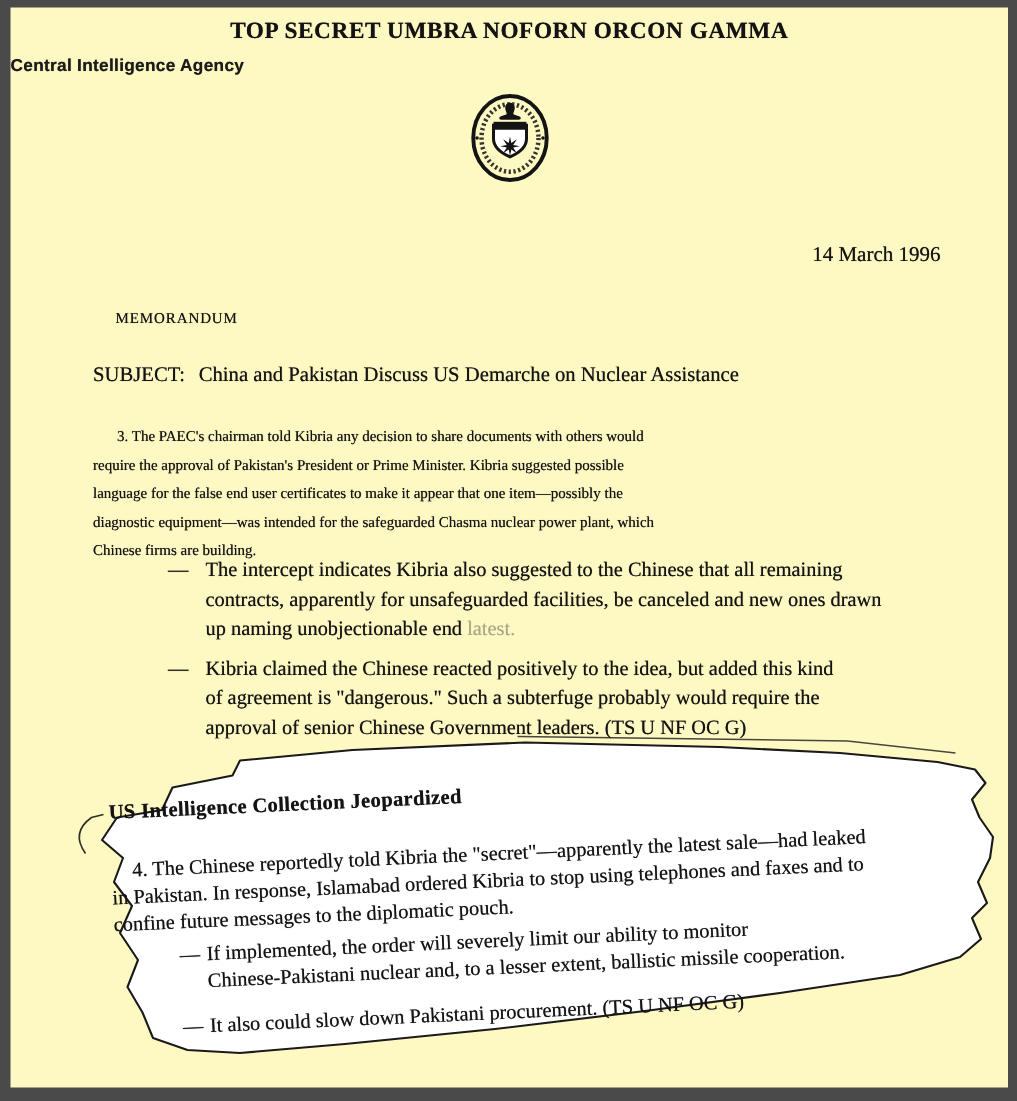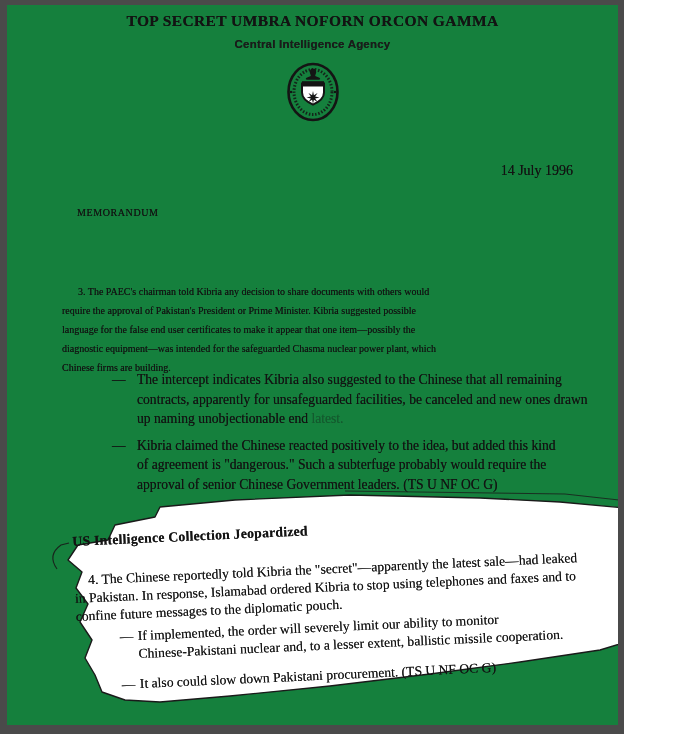--- a/index.html
+++ b/index.html
@@ -1,28 +1,28 @@
 <!DOCTYPE html>
 <html><head>
 <meta charset="utf-8">
 <style>
   html,body{margin:0;padding:0;background:#ffffff;}
   .screen{
-    position:relative;width:624px;height:734px;box-sizing:border-box;
+    position:relative;width:678px;height:734px;box-sizing:border-box;
     border:solid #4a4a4a;border-width:5px 6px 9px 7px;
-    background:#15803d;overflow:hidden;
+    background:#fef9c3;overflow:hidden;
     font-family:"Liberation Serif",serif;color:#131313;
   }
   .page{position:absolute;inset:0;text-shadow:0 0 0.45px rgba(15,15,15,0.75);}
   .banner{
     position:absolute;top:7px;left:0;right:0;text-align:center;
     font-weight:bold;font-size:15.5px;letter-spacing:0.4px;
   }
   .agency{
-    position:absolute;top:33px;left:0;right:0;text-align:center;
+    position:absolute;top:33px;left:0;right:0;text-align:left;
     font-family:"Liberation Sans",sans-serif;font-weight:600;
     font-size:11.5px;letter-spacing:0.2px;color:#1b1b1b;
   }
   .seal{position:absolute;top:51px;left:50%;transform:translateX(-50%);width:62px;height:70px;}
   .address{
     position:absolute;top:122px;left:0;right:0;text-align:center;
     font-family:"Liberation Sans",sans-serif;font-weight:bold;
     font-size:8.5px;color:#222;
   }
   .date{position:absolute;top:158px;right:45px;font-size:14px;}
@@ -73,24 +73,27 @@
         <circle cx="53" cy="36" r="1.2" fill="#141414"></circle>
         <path d="M31,12.5 c-2.2,0 -3.2,1.6 -3.2,3.6 c0,1.5 1,2.6 1,4 l-4.2,1.6 c-1.1,0.5 -1.1,2.1 0.5,2.1 h11.8 c1.6,0 1.6,-1.6 0.5,-2.1 l-4.2,-1.6 c0,-1.4 1,-2.5 1,-4 c0,-2 -1,-3.6 -3.2,-3.6 z" fill="#141414"></path>
         <rect x="20" y="25.2" width="22" height="1.8" fill="#141414"></rect>
         <path d="M20,27.5 h22 v9 c0,6.6 -7.6,10.6 -11,12.1 c-3.4,-1.5 -11,-5.5 -11,-12.1 z" fill="#ffffff" stroke="#141414" stroke-width="2"></path>
         <rect x="20" y="27.5" width="22" height="3" fill="#141414"></rect>
         <polygon fill="#141414" points="37.5,41.5 33.13,42.38 35.6,46.1 31.88,43.63 31,48 30.12,43.63 26.4,46.1 28.88,42.38 24.5,41.5 28.88,40.62 26.4,36.9 30.12,39.37 31,35 31.88,39.37 35.6,36.9 33.13,40.62"></polygon>
       </svg>
     </div>
 
 
-    <div class="date">14 July 1996</div>
+    <div class="date">14 March 1996</div>
 
     <div class="memo-label">MEMORANDUM</div>
 
+    <div class="subject-line">
+      <span class="label">SUBJECT:</span><span>China and Pakistan Discuss US Demarche on Nuclear Assistance</span>
+    </div>
 
     <p class="para3">3.  The PAEC's chairman told Kibria any decision to share documents with others would
 require the approval of Pakistan's President or Prime Minister. Kibria suggested possible
 language for the false end user certificates to make it appear that one item—possibly the
 diagnostic equipment—was intended for the safeguarded Chasma nuclear power plant, which
 Chinese firms are building.</p>
 
     <div class="bullets">
       <div class="bullet">
         <span class="marker">—</span><span class="btext"><span>The intercept indicates Kibria also suggested to the Chinese that all remaining

